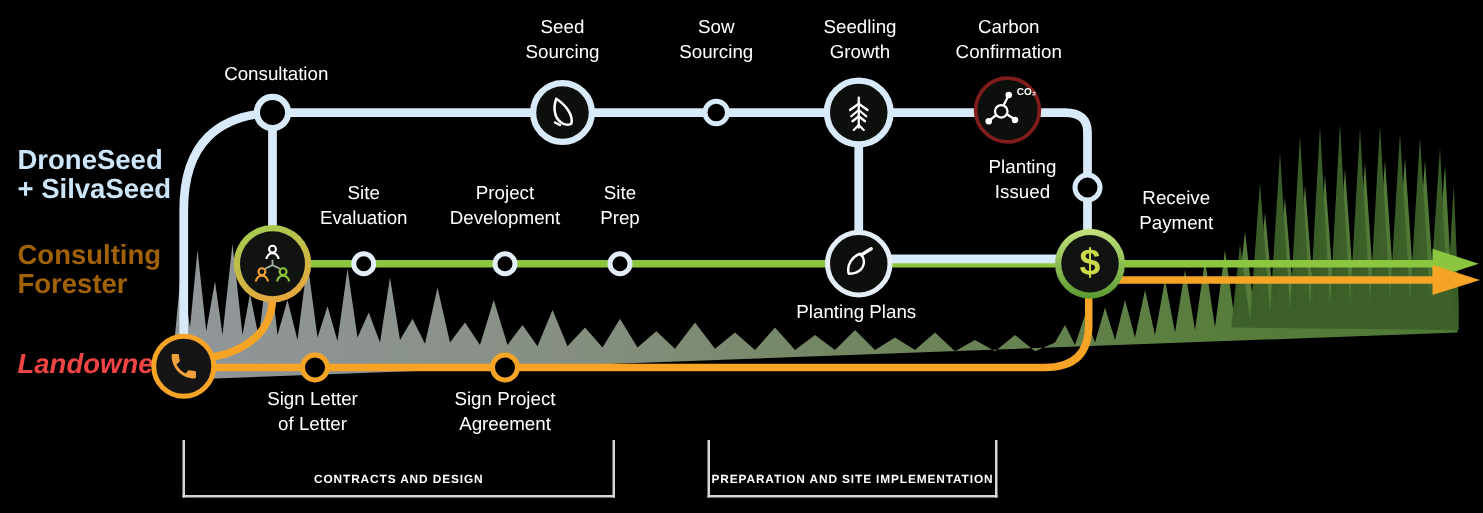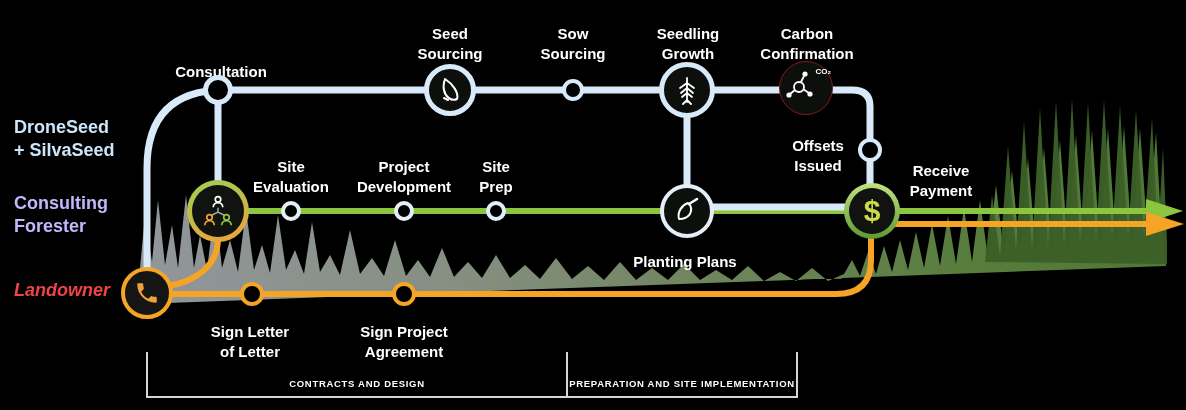--- a/index.html
+++ b/index.html
@@ -3,23 +3,23 @@
 <meta charset="utf-8">
 <style>
   html,body{margin:0;padding:0;background:#000;}
   .canvas{position:relative;width:1186px;height:410px;background:#000;overflow:hidden;
           font-family:"Liberation Sans",sans-serif;}
   svg{display:block;}
   .layer{position:absolute;left:0;top:0;}
 
   
   .step-label{position:absolute;transform:translateX(-50%);text-align:center;color:#fff;
-              font-weight:bold;font-size:15px;line-height:20px;white-space:nowrap;margin-top:12px;}
+              font-weight:normal;font-size:15px;line-height:20px;white-space:nowrap;}
   .step-label span{display:block;}
-  .lane-label{position:absolute;font-weight:bold;font-size:18px;line-height:23px;}
+  .lane-label{position:absolute;font-weight:bold;font-size:22px;line-height:23px;}
   .lane-label span{display:block;}
 
   
   .dot{position:absolute;border-radius:50%;background:#000;box-sizing:border-box;}
   .node{position:absolute;border-radius:50%;background:#0c0f0c;box-sizing:border-box;
         display:flex;align-items:center;justify-content:center;}
   .ringwrap{position:absolute;border-radius:50%;box-sizing:border-box;
             display:flex;align-items:center;justify-content:center;}
   .ringwrap .inner{border-radius:50%;background:#101310;width:100%;height:100%;
                    display:flex;align-items:center;justify-content:center;position:relative;}
@@ -66,21 +66,21 @@
     <path d="M147 293 L147 168 Q147 90 225 90 L852 90 Q870 90 870 106 L870 210" stroke="#d8eaf9" stroke-width="7" fill="none"></path>
     <path d="M218 90 L218 210" stroke="#d8eaf9" stroke-width="7" fill="none"></path>
     <path d="M687 90 L687 210" stroke="#d8eaf9" stroke-width="7" fill="none"></path>
     <path d="M687 207 L862 207" stroke="#d8eaf9" stroke-width="7" fill="none"></path>
   </svg>
 
   <div class="lane-label" style="left:14px;top:116px;color:#cde5f8;">
     <span>DroneSeed</span>
     <span>+ SilvaSeed</span>
   </div>
-  <div class="lane-label" style="left:14px;top:192px;color:#c4b5fd;">
+  <div class="lane-label" style="left:14px;top:192px;color:#a16207;">
     <span>Consulting</span>
     <span>Forester</span>
   </div>
   <div class="lane-label" style="left:14px;top:279px;color:#ef4444;font-style:italic;">
     <span>Landowner</span>
   </div>
 
   <div class="step-label" style="left:221px;top:50px;">
     <span>Consultation</span>
   </div>
@@ -106,21 +106,21 @@
   </div>
   <div class="step-label" style="left:404px;top:145px;">
     <span>Project</span>
     <span>Development</span>
   </div>
   <div class="step-label" style="left:496px;top:145px;">
     <span>Site</span>
     <span>Prep</span>
   </div>
   <div class="step-label" style="left:818px;top:124px;">
-    <span>Offsets</span>
+    <span>Planting</span>
     <span>Issued</span>
   </div>
   <div class="step-label" style="left:941px;top:149px;">
     <span>Receive</span>
     <span>Payment</span>
   </div>
   <div class="step-label" style="left:685px;top:240px;">
     <span>Planting Plans</span>
   </div>
   <div class="step-label" style="left:250px;top:310px;">
@@ -153,21 +153,21 @@
       <g stroke="#fff" stroke-width="1.8" stroke-linecap="round" fill="none">
         <path d="M15 3 L15 27"></path>
         <path d="M15 8 L8 13 M15 8 L22 13"></path>
         <path d="M15 13 L9 18 M15 13 L21 18"></path>
         <path d="M15 18 L10 22 M15 18 L20 22"></path>
         <path d="M15 25 L11 29 M15 25 L19 29"></path>
       </g>
     </svg>
   </div>
 
-  <div class="node" style="left:779px;top:61px;width:54px;height:54px;border:1px solid #7f1d1d;">
+  <div class="node" style="left:779px;top:61px;width:54px;height:54px;border:3px solid #7f1d1d;">
     <svg width="36" height="36" viewBox="0 0 36 36" style="position:absolute;left:4px;top:4px;">
       <g stroke="#fff" stroke-width="1.8" fill="none">
         <circle cx="15" cy="21" r="5"></circle>
         <path d="M11 24 L6 28 M19 23 L25 27 M17 16 L20 10"></path>
       </g>
       <circle cx="5" cy="29" r="2.6" fill="#fff"></circle>
       <circle cx="26" cy="28" r="2.6" fill="#fff"></circle>
       <circle cx="21" cy="8" r="2.6" fill="#fff"></circle>
     </svg>
     <span class="co2-label">CO₂</span>
@@ -207,20 +207,20 @@
       <span class="dollar-glyph">$</span>
     </div>
   </div>
 
   <div class="node" style="left:121px;top:267px;width:52px;height:52px;border:4px solid #f5a425;background:#151515;">
     <svg width="26" height="26" viewBox="0 0 24 24">
       <path d="M6.62 10.79c1.44 2.83 3.76 5.14 6.59 6.59l2.2-2.21c.27-.27.67-.36 1.02-.24 1.12.37 2.33.57 3.57.57.55 0 1 .45 1 1V20c0 .55-.45 1-1 1-9.39 0-17-7.61-17-17 0-.55.45-1 1-1h3.5c.55 0 1 .45 1 1 0 1.25.2 2.45.57 3.57.11.35.03.74-.25 1.02l-2.2 2.2z" fill="#f0a13a"></path>
     </svg>
   </div>
 
-  <div class="bracket" style="left:146px;width:422px;">
+  <div class="bracket" style="left:146px;width:346px;">
     <span>CONTRACTS AND DESIGN</span>
   </div>
   <div class="bracket" style="left:566px;width:232px;">
     <span>PREPARATION AND SITE IMPLEMENTATION</span>
   </div>
 
 </div>
 
 </body></html>

